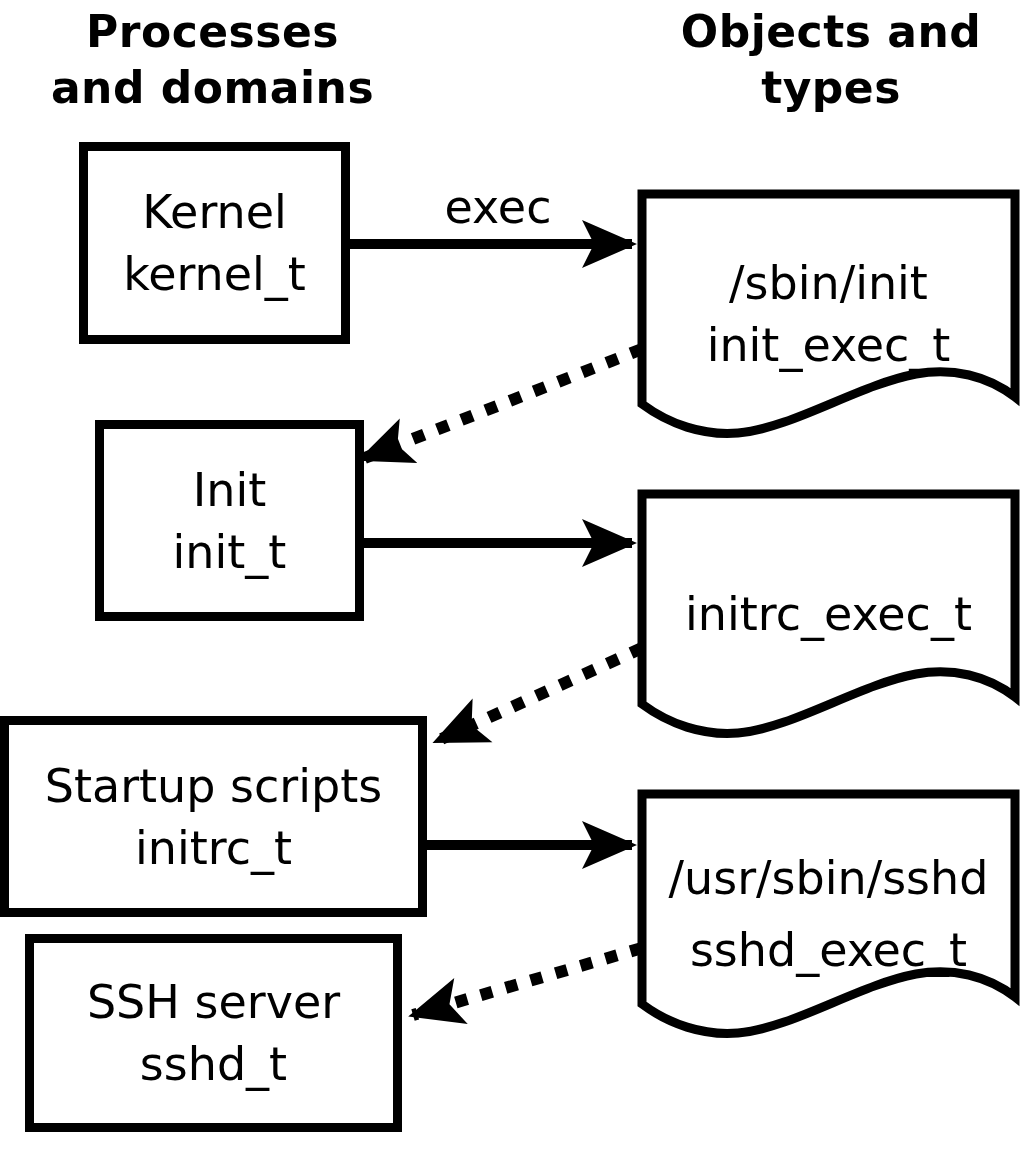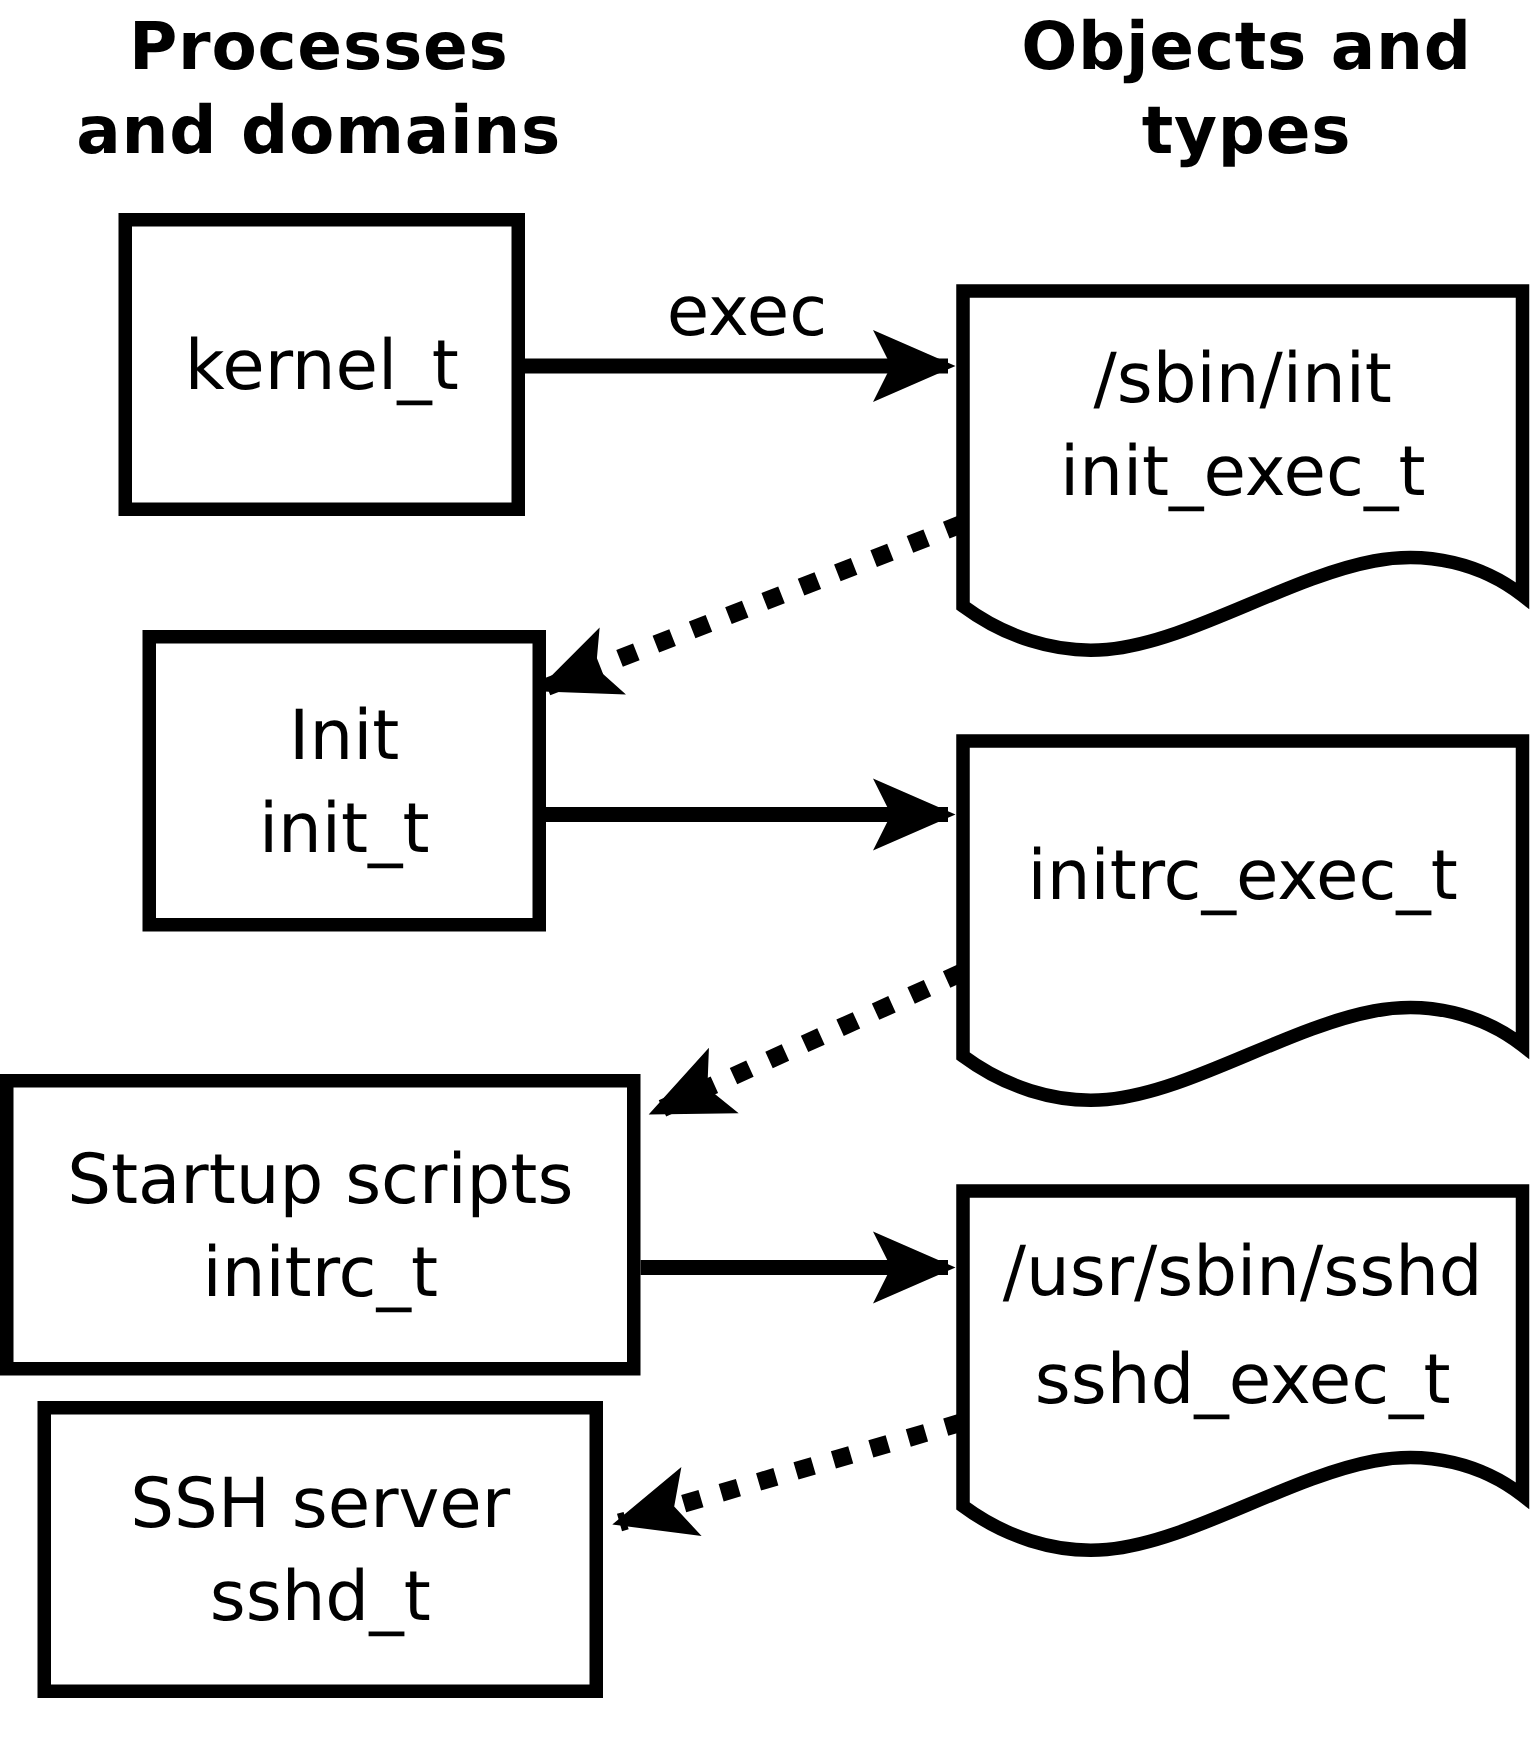--- a/index.html
+++ b/index.html
@@ -72,20 +72,21 @@
     position: absolute;
     z-index: 2;
     display: flex;
     flex-direction: column;
     align-items: center;
     justify-content: center;
     text-align: center;
     font-size: 46px;
     line-height: 62px;
     pointer-events: none;
+    margin-top: 31px;
   }
   .edge-label {
     position: absolute;
     z-index: 2;
     text-align: center;
     font-size: 46px;
     line-height: 50px;
   }
 </style>
 </head>
@@ -116,20 +117,21 @@
   <div class="col-title" style="left:25px; top:4px; width:375px;text-align:center;">
     <div>Processes</div>
     <div>and domains</div>
   </div>
   <div class="col-title" style="left:638px; top:4px; width:386px;">
     <div>Objects and</div>
     <div>types</div>
   </div>
 
   <div class="pbox" style="left:79px; top:142px; width:271px; height:202px;">
+    <div>Kernel</div>
     <div>kernel_t</div>
   </div>
   <div class="pbox" style="left:79px; top:420px; width:269px; height:201px;margin-left:16px;">
     <div>Init</div>
     <div>init_t</div>
   </div>
   <div class="pbox" style="left:0px; top:716px; width:427px; height:201px;">
     <div>Startup scripts</div>
     <div>initrc_t</div>
   </div>

